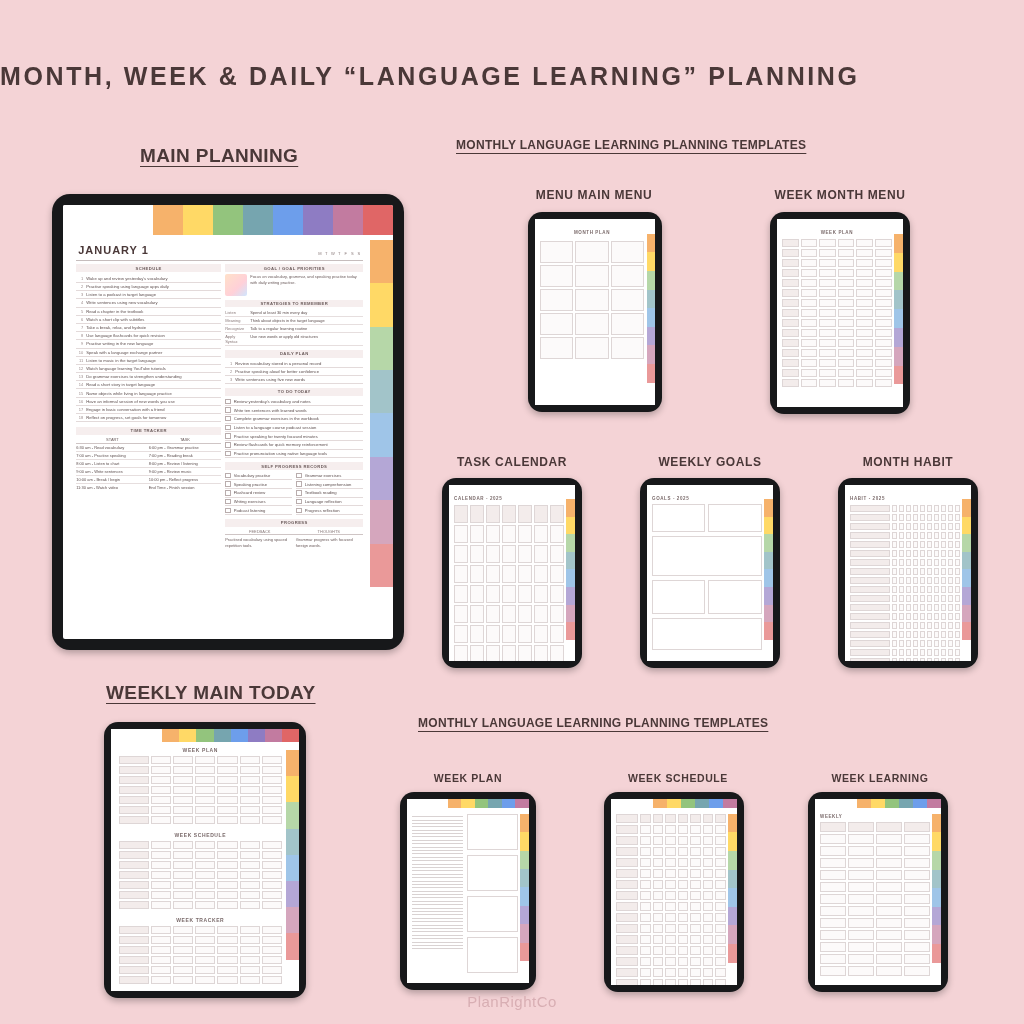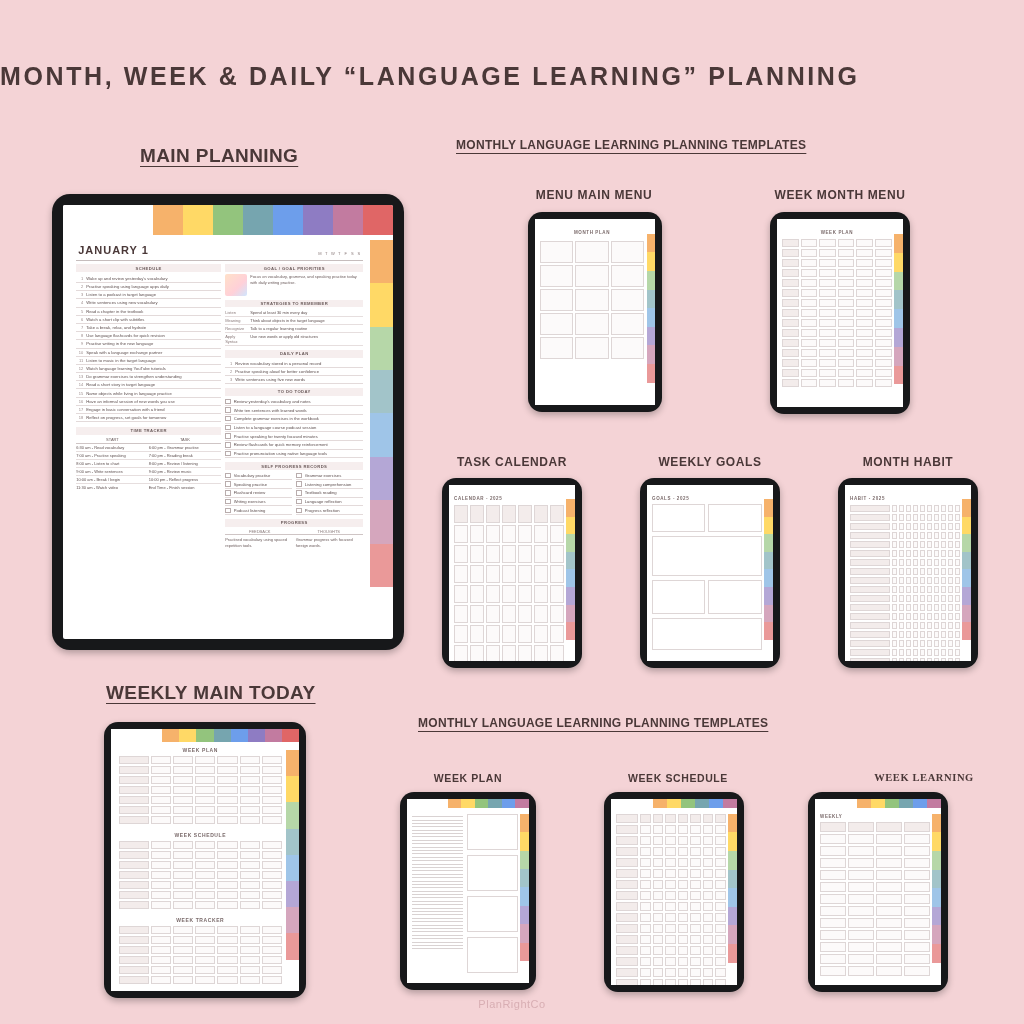--- a/index.html
+++ b/index.html
@@ -184,21 +184,21 @@
     color: #6b5b5b;
     line-height: 1.5;
   }
   .twocol { display: flex; gap: 4px; }
 
   .watermark {
     position: absolute;
     left: 0; right: 0;
     bottom: 14px;
     text-align: center;
-    font-size: 11px;
+    font-size: 15px;
     color: #d8aeb3;
     letter-spacing: 0.5px;
   }
 
   .deco-img {
     border-radius: 2px;
     background: linear-gradient(135deg,#ffe1c9,#ffd0d8 60%,#cfe6ff);
   }
 </style>
 </head>
@@ -1383,21 +1383,21 @@
           <div class="cell"></div>
           <div class="cell"></div>
           <div class="cell"></div>
           <div class="cell"></div>
 
       </div>
     </div>
   </div>
 </div>
 
-<div class="lbl sm" style="left:824px; top:772px; width:200px;font-family:Liberation Serif, serif;">WEEK LEARNING</div>
+<div class="lbl sm" style="left:780px; top:772px; width:200px;">WEEK LEARNING</div>
 <div class="tablet" style="left:808px; top:792px; width:140px; height:200px;">
   <div class="screen">
     <div class="topbar" style="height:5%;">
       <i style="flex:3;background:#ffffff"></i>
       <i style="background:#f6b26b"></i>
         <i style="background:#ffd966"></i>
         <i style="background:#93c47d"></i>
       <i style="background:#76a5af"></i>
         <i style="background:#6d9eeb"></i>
         <i style="background:#c27ba0"></i>

